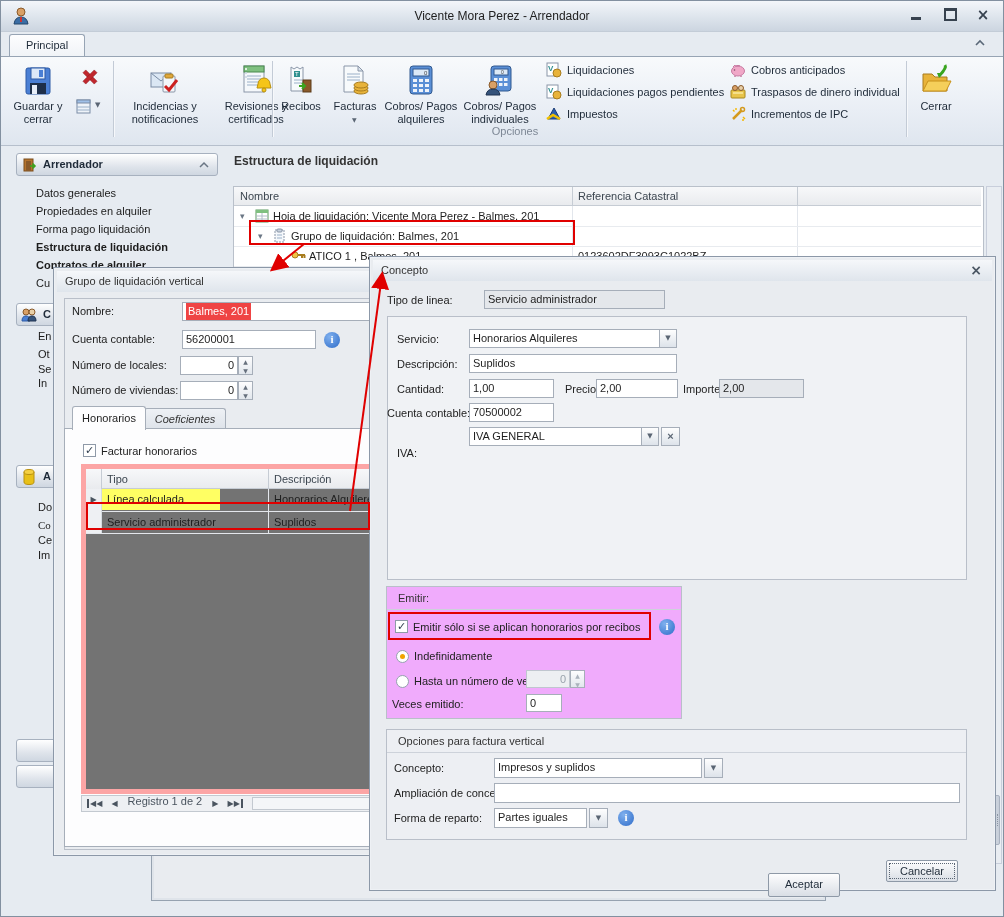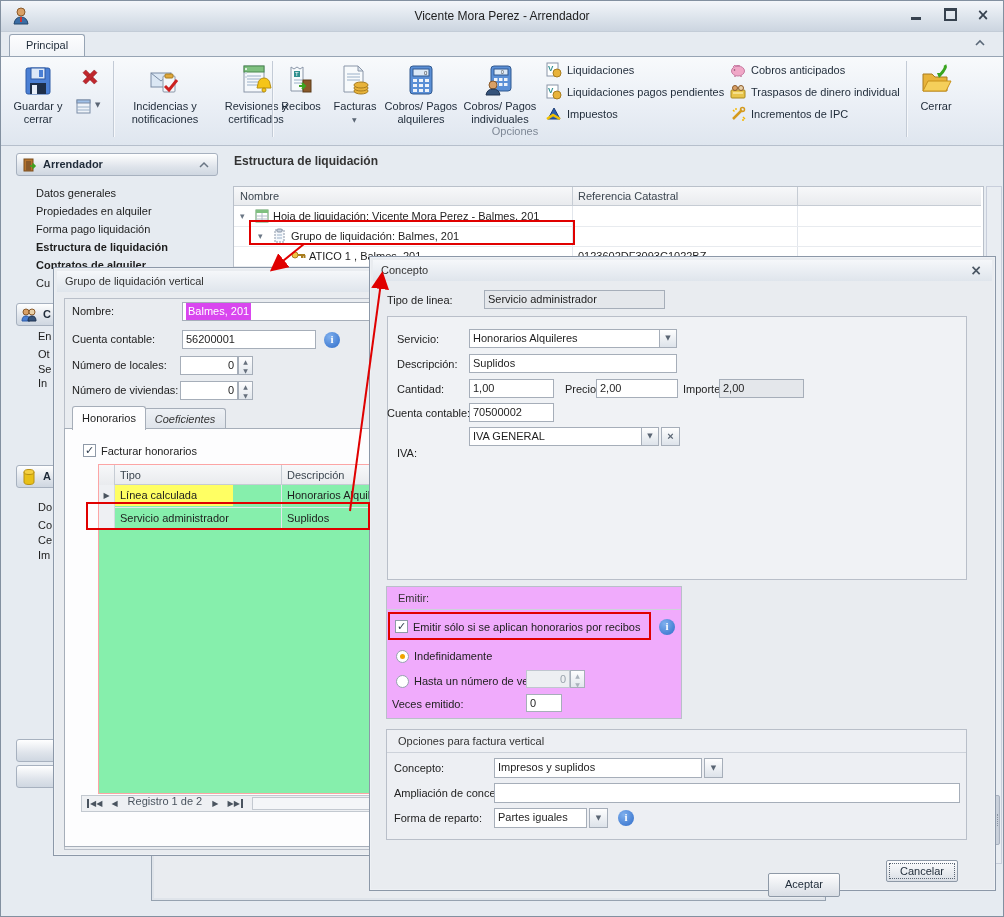--- a/index.html
+++ b/index.html
@@ -305,21 +305,21 @@
     <div class="abs navitem" style="top:228px;left:32px;">In</div>
 
     <div class="abs navhdr" style="top:316px;">
       <svg class="abs" style="left:5px;top:3px" width="14" height="16" viewBox="0 0 14 16">
         <path d="M2 3 v10 a5 2.5 0 0 0 10 0 v-10" fill="#e8c018" stroke="#b89010"></path>
         <ellipse cx="7" cy="3" rx="5" ry="2.5" fill="#f5d042" stroke="#b89010"></ellipse>
       </svg>
       <span class="t">A</span>
     </div>
     <div class="abs navitem" style="top:352px;left:32px;">Do</div>
-    <div class="abs navitem" style="top:370px;left:32px;">Co</div>
+    <div class="abs navitem" style="top:370px;left:32px;font-family:Liberation Serif, serif;">Co</div>
     <div class="abs navitem" style="top:385px;left:32px;">Ce</div>
     <div class="abs navitem" style="top:400px;left:32px;">Im</div>
 
     <div class="abs navhdr" style="top:590px;"></div>
     <div class="abs navhdr" style="top:616px;"></div>
   </div>
 
   <div class="abs" style="left:222px;top:143px;width:777px;height:750px;">
     <div class="abs" style="left:11px;top:10px;font-weight:bold;font-size:12px;color:#333;">Estructura de liquidación</div>
 
@@ -379,42 +379,42 @@
   <div class="abs" style="left:150px;top:400px;width:673px;height:498px;background:#e9ecf0;border:1px solid #96a2b0;box-shadow:0 0 0 2px #dfe4ea inset;z-index:5;"></div>
 
   <div class="abs dlg" style="left:52px;top:266px;width:330px;height:589px;z-index:10;">
     <div class="dlg-tb">
       <span class="t">Grupo de liquidación vertical</span>
     </div>
     <div class="abs gb" style="left:10px;top:30px;width:316px;height:552px;"></div>
 
     <span class="abs lbl" style="left:18px;top:37px;">Nombre:</span>
     <div class="abs fld" style="left:128px;top:34px;width:198px;">
-      <span style="background:#d946ef;color:#fff;padding:16px 2px;">Balmes, 201</span>
+      <span style="background:#ef4444;color:#fff;padding:16px 2px;">Balmes, 201</span>
     </div>
     <span class="abs lbl" style="left:18px;top:65px;">Cuenta contable:</span>
     <div class="abs fld" style="left:128px;top:62px;width:134px;"><span>56200001</span></div>
     <div class="abs info" style="left:270px;top:64px;">i</div>
 
     <span class="abs lbl" style="left:18px;top:91px;">Número de locales:</span>
     <div class="abs fld" style="left:126px;top:88px;width:58px;text-align:right;"><span>0</span></div>
     <div class="abs spin glyph" style="left:184px;top:88px;">▲<br>▼</div>
 
     <span class="abs lbl" style="left:18px;top:116px;">Número de viviendas:</span>
     <div class="abs fld" style="left:126px;top:113px;width:58px;text-align:right;"><span>0</span></div>
     <div class="abs spin glyph" style="left:184px;top:113px;">▲<br>▼</div>
 
     <div class="abs" style="left:18px;top:138px;width:72px;height:23px;background:#fdfdfe;border:1px solid #a6aeb9;border-bottom:none;border-radius:3px 3px 0 0;text-align:center;line-height:22px;z-index:2;"><span>Honorarios</span></div>
     <div class="abs" style="left:90px;top:140px;width:80px;height:21px;background:linear-gradient(#eef1f5,#dde2e9);border:1px solid #a6aeb9;border-bottom:none;border-radius:3px 3px 0 0;text-align:center;line-height:20px;color:#333;font-style:italic;"><span>Coeficientes</span></div>
 
     <div class="abs" style="left:10px;top:160px;width:316px;height:419px;background:#fdfdfe;border:1px solid #a6aeb9;box-sizing:border-box;">
       <div class="abs chk glyph" style="left:18px;top:15px;">✓</div>
       <span class="abs lbl" style="left:36px;top:16px;">Facturar honorarios</span>
 
-      <div class="abs" style="left:16px;top:35px;width:296px;height:330px;border:1px solid #fca5a5;box-sizing:border-box;background:#86efac;margin-left:17px;">
+      <div class="abs" style="left:16px;top:35px;width:296px;height:330px;border:5px solid #fca5a5;box-sizing:border-box;background:#737373;">
         <div class="abs gridhd" style="left:0;top:0;width:294px;height:20px;border:none;border-bottom:1px solid #c6ccd4;">
           <span class="abs" style="left:0;top:0;width:15px;height:20px;border-right:1px solid #c6ccd4;background:linear-gradient(#f7f8fa,#e9ebee);"></span>
           <span class="abs" style="left:21px;top:4px;">Tipo</span>
           <span class="abs" style="left:182px;top:0;width:1px;height:20px;background:#c6ccd4;"></span>
           <span class="abs" style="left:188px;top:4px;">Descripción</span>
         </div>
 
         <div class="abs" style="left:0;top:20px;width:294px;height:22px;border-bottom:1px solid #e4e7ec;">
           <span class="abs glyph" style="left:0;top:0;width:15px;height:22px;background:#eef0f3;border-right:1px solid #d5dae0;font-size:8px;color:#4a545f;text-align:center;line-height:21px;">▶</span>
           <span class="abs" style="left:16px;top:0;width:118px;height:21px;background:#ffff63;"></span>

